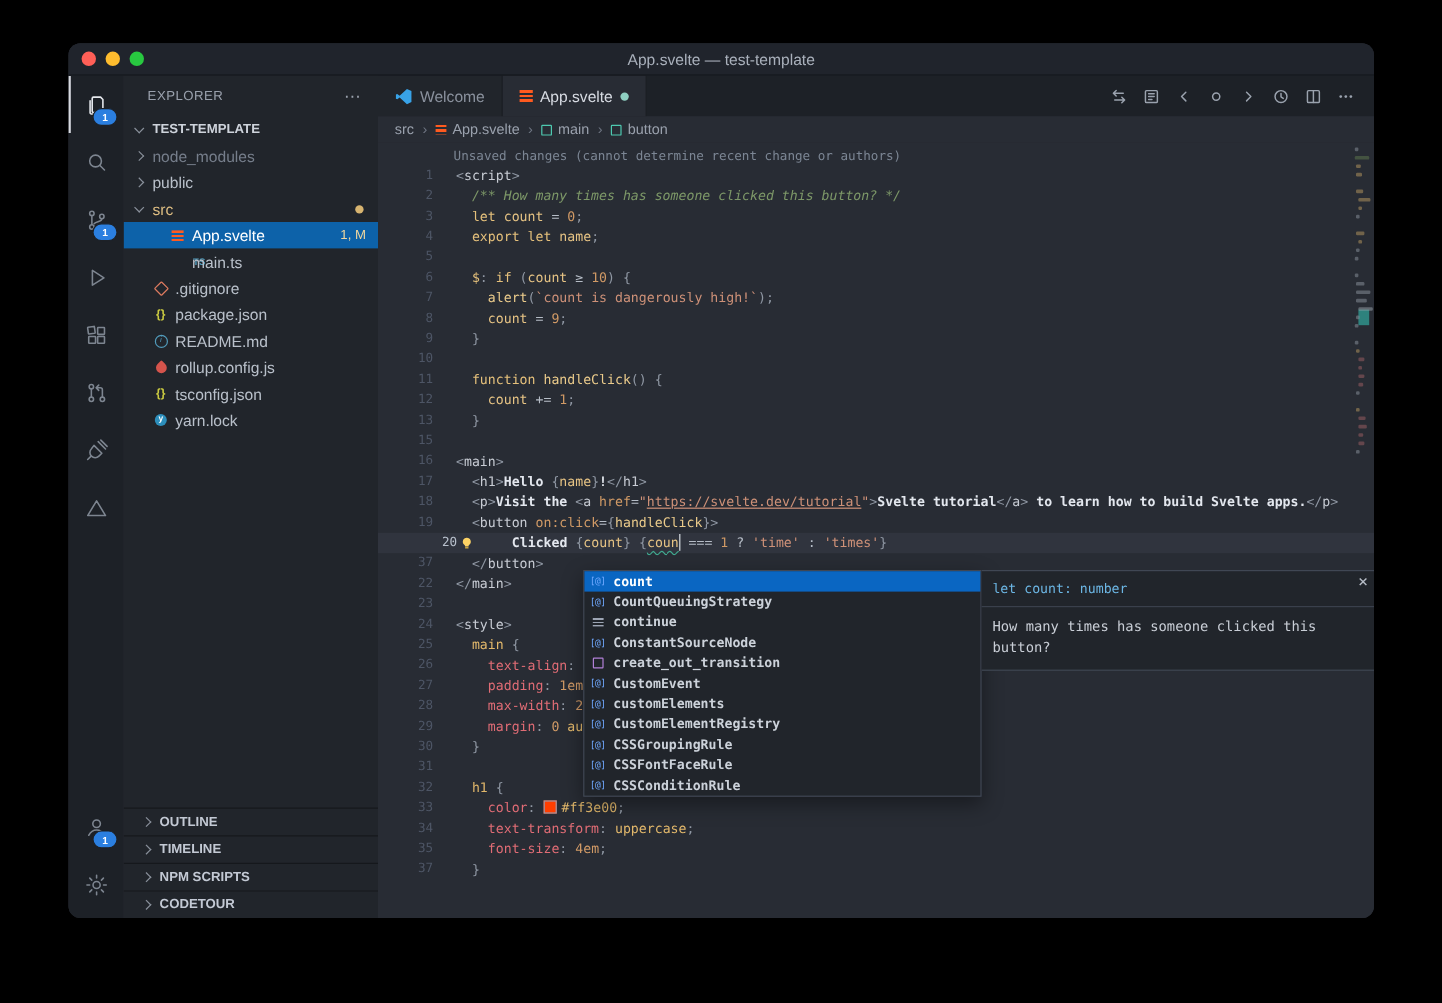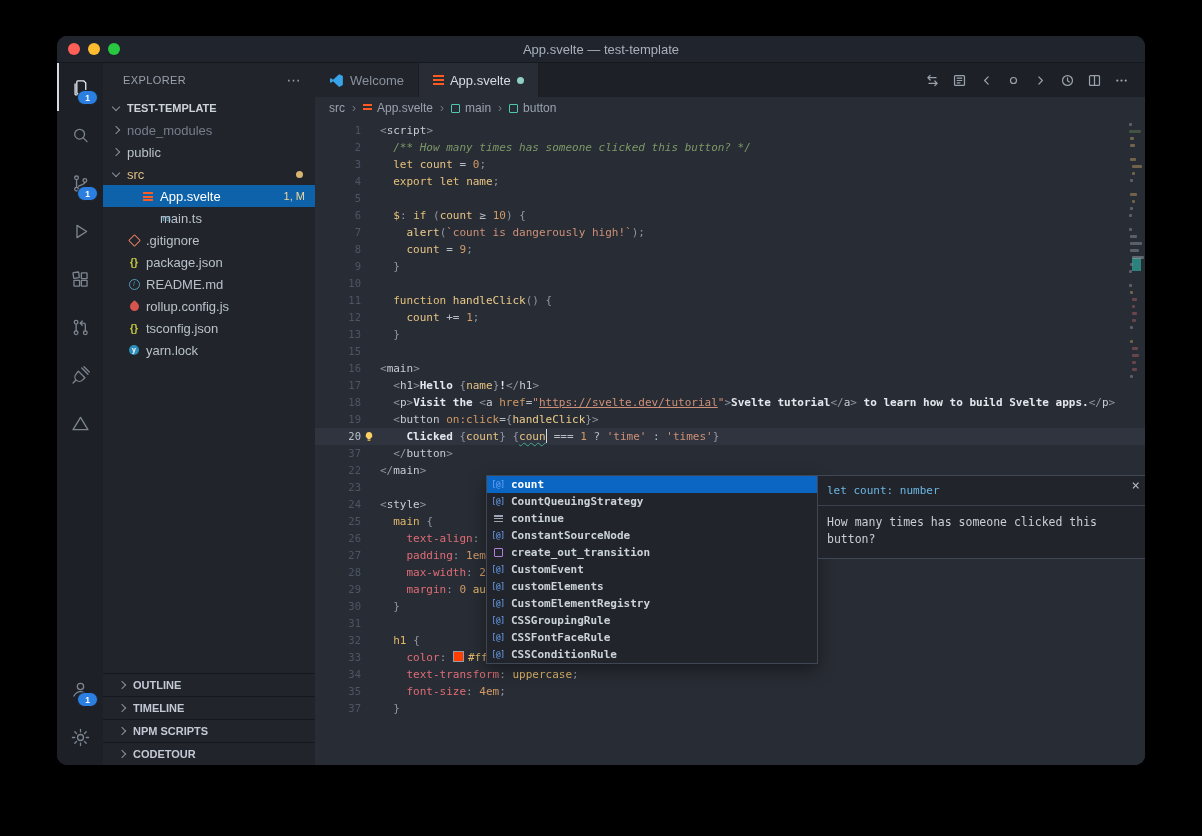--- a/index.html
+++ b/index.html
@@ -69,21 +69,21 @@
   .bc-item{display:inline-flex;align-items:center;gap:5px;cursor:pointer;}
   .bc-sep{margin:0 7px;color:#6e7582;}
   .bc-sym{display:inline-block;width:7px;height:7px;border:1.2px solid #4ec9b0;border-radius:1px;flex:none;}
   
   .code{position:relative;flex:1;overflow:hidden;background:#282c34;padding-top:3px;
     font-family:"DejaVu Sans Mono",monospace;font-size:11px;line-height:17px;color:#abb2bf;}
   .notice{margin-left:63px;height:16px;line-height:16px;font-size:10.5px;color:#7c8694;white-space:pre;}
   .line{display:flex;height:17px;}
   .line.current{background:rgba(153,170,204,.07);}
   .gutter{width:46px;text-align:right;font-size:10.5px;color:#4d5565;flex:none;user-select:none;}
-  .gutter.active{color:#b8c0cc;}
+  .gutter.active{color:#b8c0cc;padding-left:20px;}
   .bulbslot{width:17px;flex:none;display:flex;align-items:center;justify-content:flex-start;padding-left:2px;}
   .bulbslot svg{width:12px;height:12px;}
   .codetext{white-space:pre;flex:none;}
   .t-d{color:#abb2bf}.t-p{color:#8f97a3}.t-tag{color:#c8ccd4}.t-kw{color:#e5c07b}
   .t-vr{color:#e6c384}.t-fn{color:#ebcb8b}.t-num{color:#d19a66}.t-str{color:#ce9178}
   .t-lnk{color:#ce9178;text-decoration:underline}.t-com{color:#7d9868;font-style:italic}
   .t-op{color:#b6bdc7}.t-txt{color:#e3e7ee;font-weight:700}.t-attr{color:#d19a66}
   .t-sel{color:#e2b86b}.t-prop{color:#e06c75}.t-val{color:#e2b86b}
   .t-sq{text-decoration:underline wavy #3fa98f;text-decoration-thickness:1px;text-underline-offset:2px;}
   .cursor{display:inline-block;width:1.5px;height:14px;background:#d6dbe2;vertical-align:-3px;}
@@ -395,20 +395,21 @@
               <span class="bc-sym"></span>
               <span>main</span>
             </span>
             <span class="bc-sep">›</span>
             <span class="bc-item">
               <span class="bc-sym"></span>
               <span>button</span>
             </span>
           </div>
         <div class="code">
+          <div class="notice">Unsaved changes (cannot determine recent change or authors)</div>
           <div id="code-lines">
               <div class="line">
                 <span class="gutter">1</span>
                 <span class="bulbslot"></span>
                 <span class="codetext"><span class="t-p">&lt;</span><span class="t-tag">script</span><span class="t-p">&gt;</span></span>
               </div>
               <div class="line">
                 <span class="gutter">2</span>
                 <span class="bulbslot"></span>
                 <span class="codetext"><span class="t-com">  /** How many times has someone clicked this button? */</span></span>

